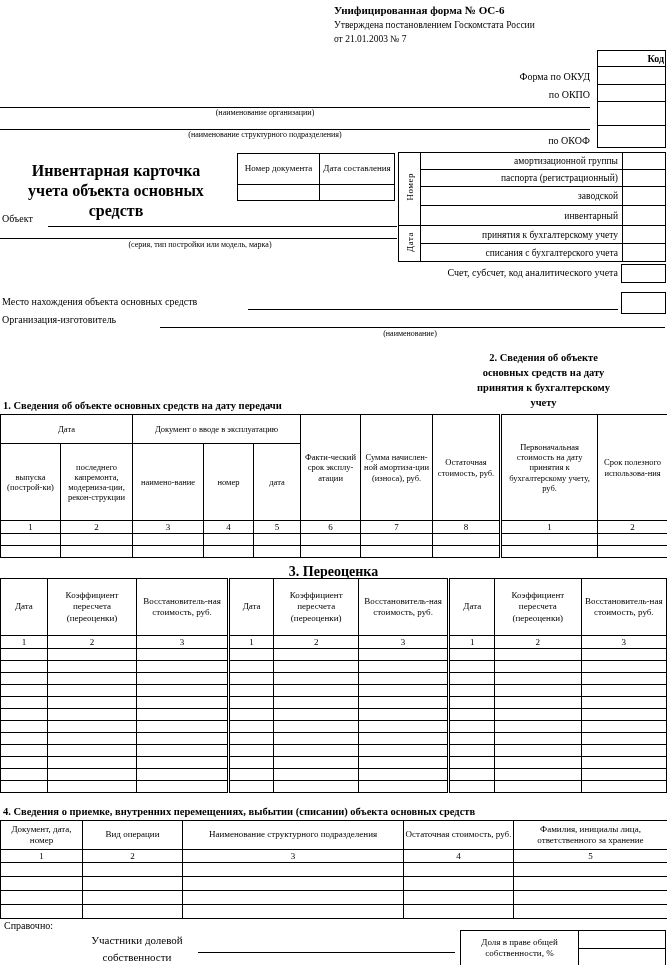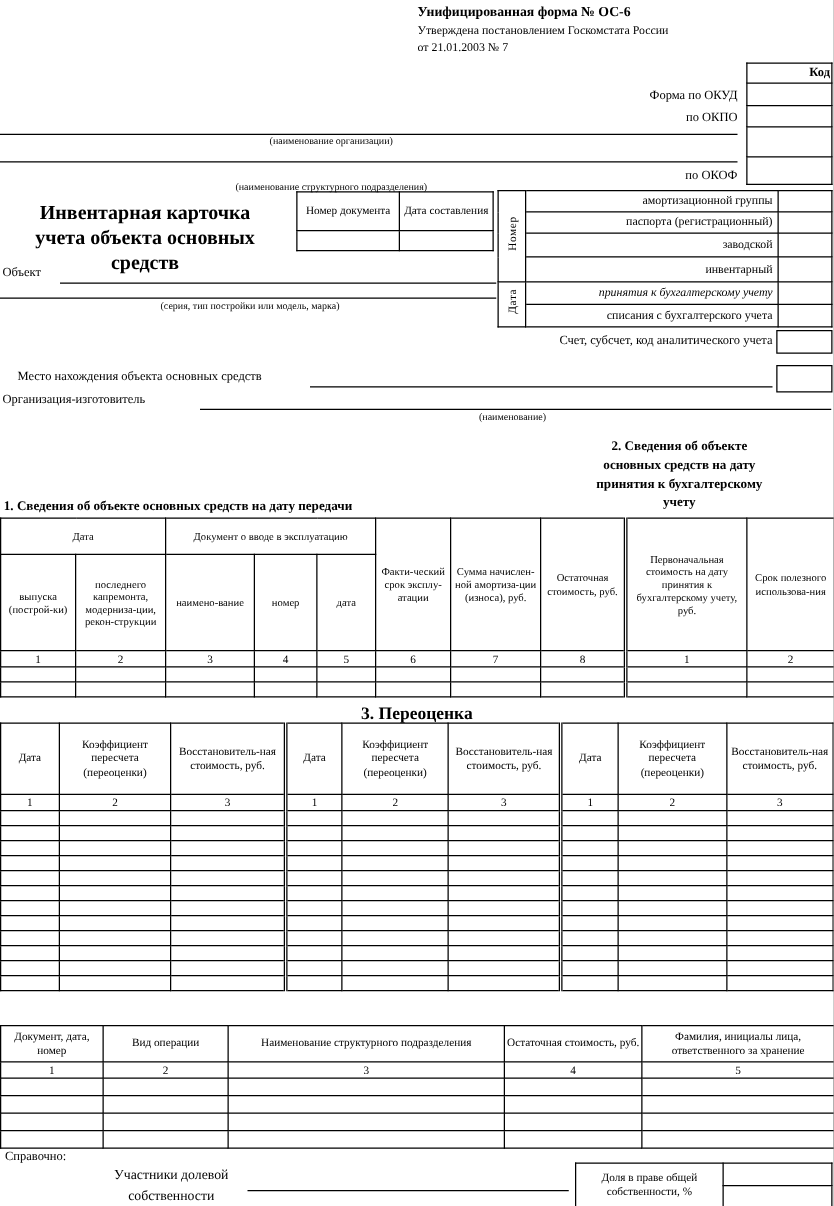--- a/index.html
+++ b/index.html
@@ -57,21 +57,21 @@
   </tbody>
     </table>
 
   <div class="abs lbl10" style="left:400px; top:71px; width:190px; text-align:right;">Форма по ОКУД</div>
   <div class="abs lbl10" style="left:400px; top:89px; width:190px; text-align:right;">по ОКПО</div>
   <div class="abs lbl10" style="left:400px; top:135px; width:190px; text-align:right;">по ОКОФ</div>
 
   <div class="line" style="left:0; top:107px; width:590px;"></div>
   <div class="abs cap" style="left:150px; top:109px; width:230px;">(наименование организации)</div>
   <div class="line" style="left:0; top:129px; width:590px;"></div>
-  <div class="abs cap" style="left:150px; top:131px; width:230px;margin-top:15px;">(наименование структурного подразделения)</div>
+  <div class="abs cap" style="left:150px; top:131px; width:230px;">(наименование структурного подразделения)</div>
 
   <div class="abs bold" style="left:0; top:161px; width:232px; text-align:center; font-size:16px; line-height:20px;">
     <div>Инвентарная карточка</div>
     <div>учета объекта основных средств</div>
   </div>
 
   <table class="abs hdr9" style="left:237px; top:153px; width:158px;">
     <tbody>
         <tr>
       <td style="height:30px; width:79px;">Номер документа</td>
@@ -108,34 +108,34 @@
     <tr>
       <td class="attr-lbl" style="height:18px;">заводской</td>
       <td></td>
     </tr>
     <tr>
       <td class="attr-lbl" style="height:19px;">инвентарный</td>
       <td></td>
     </tr>
     <tr>
       <td rowspan="2" class="vcell"><span class="vert">Дата</span></td>
-      <td class="attr-lbl" style="height:17px;font-style:italic;">принятия к бухгалтерскому учету</td>
+      <td class="attr-lbl" style="height:17px;">принятия к бухгалтерскому учету</td>
       <td></td>
     </tr>
     <tr>
       <td class="attr-lbl" style="height:17px;">списания с бухгалтерского учета</td>
       <td></td>
     </tr>
   </tbody>
     </table>
 
   <div class="abs lbl10" style="left:300px; top:267px; width:318px; text-align:right;">Счет, субсчет, код аналитического учета</div>
   <div class="abs" style="left:621px; top:264px; width:43px; height:17px; border:1px solid #000;"></div>
 
-  <div class="abs lbl10" style="left:2px; top:296px;margin-left:12px;">Место нахождения объекта основных средств</div>
+  <div class="abs lbl10" style="left:2px; top:296px;">Место нахождения объекта основных средств</div>
   <div class="line" style="left:248px; top:309px; width:370px;"></div>
   <div class="abs" style="left:621px; top:292px; width:43px; height:20px; border:1px solid #000;"></div>
   <div class="abs lbl10" style="left:2px; top:314px;">Организация-изготовитель</div>
   <div class="line" style="left:160px; top:327px; width:505px;"></div>
   <div class="abs cap" style="left:330px; top:330px; width:160px;">(наименование)</div>
 
   <div class="abs s2hdr" style="left:420px; top:350px; width:247px;">
     <div>2. Сведения об объекте</div>
     <div>основных средств на дату</div>
     <div>принятия к бухгалтерскому</div>
@@ -377,20 +377,21 @@
       <td class="dbl"></td>
           <td></td>
           <td></td>
       <td class="dbl"></td>
           <td></td>
           <td></td>
     </tr>
   </tbody>
     </table>
 
+  <div class="abs bold" style="left:3px; top:806px; font-size:10.5px;">4. Сведения о приемке, внутренних перемещениях, выбытии (списании) объекта основных средств</div>
   <table class="abs hdr9" style="left:0; top:820px; width:667px;">
     <colgroup>
       <col style="width:82px">
         <col style="width:100px">
         <col style="width:221px">
         <col style="width:110px">
         <col style="width:154px">
     </colgroup>
     <tbody>
         <tr>

